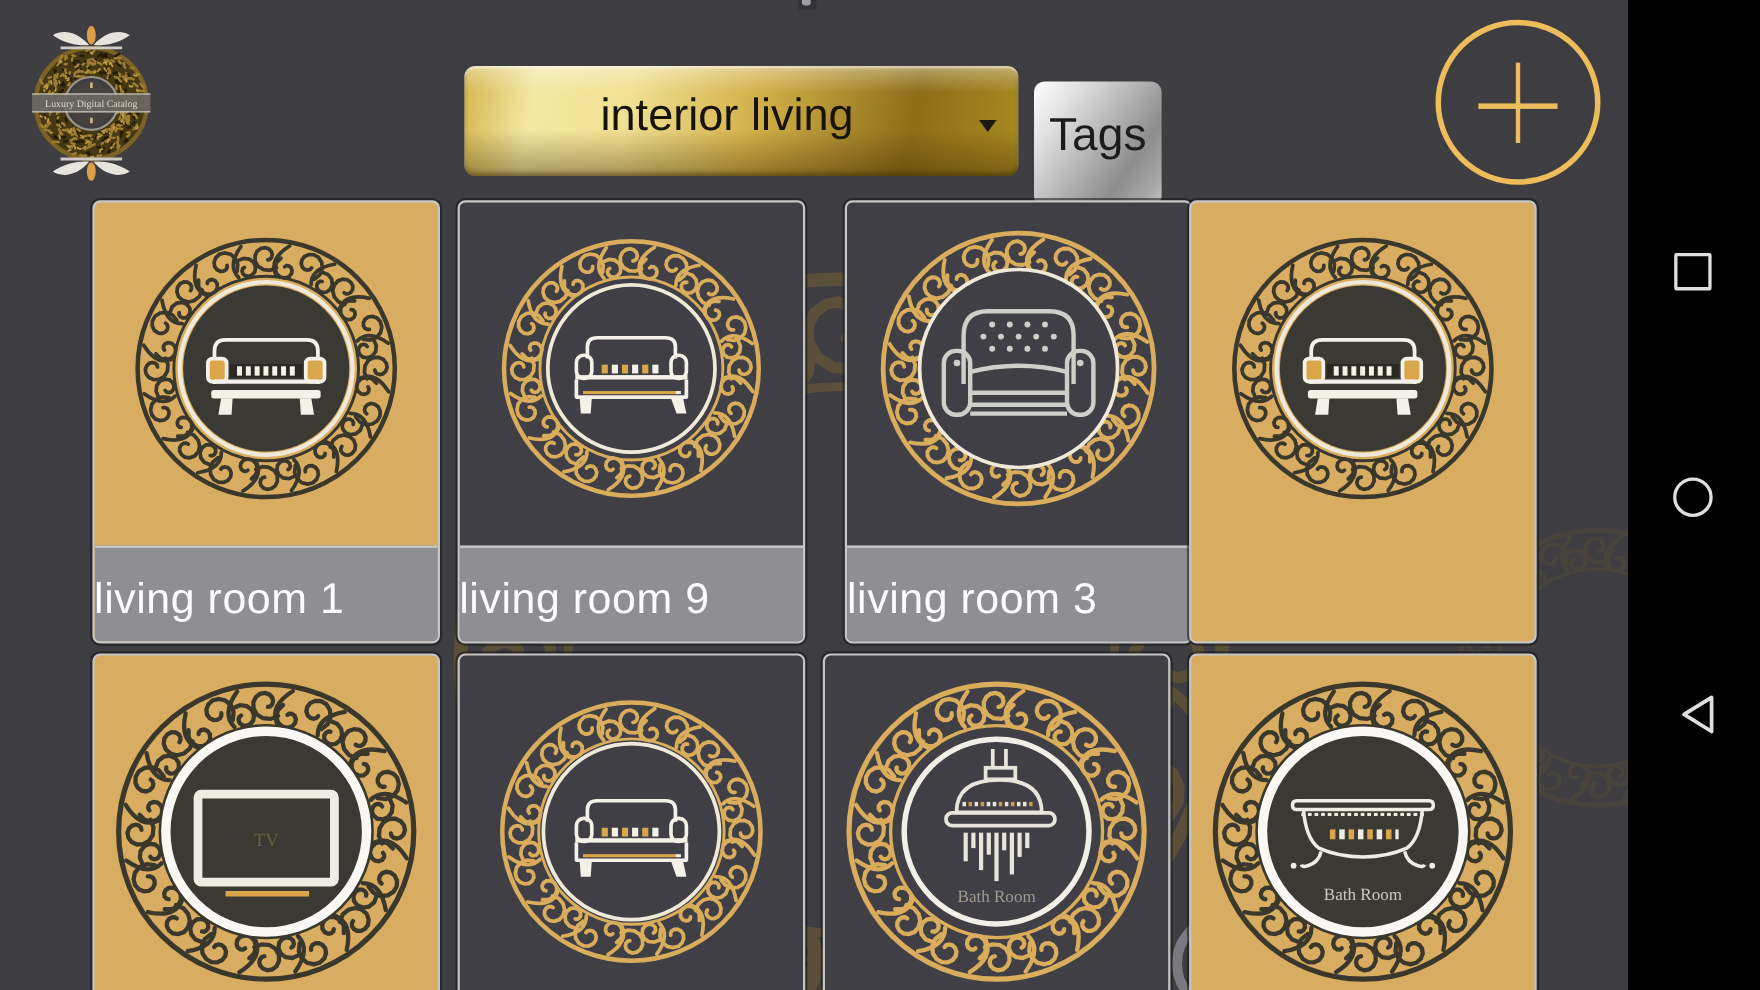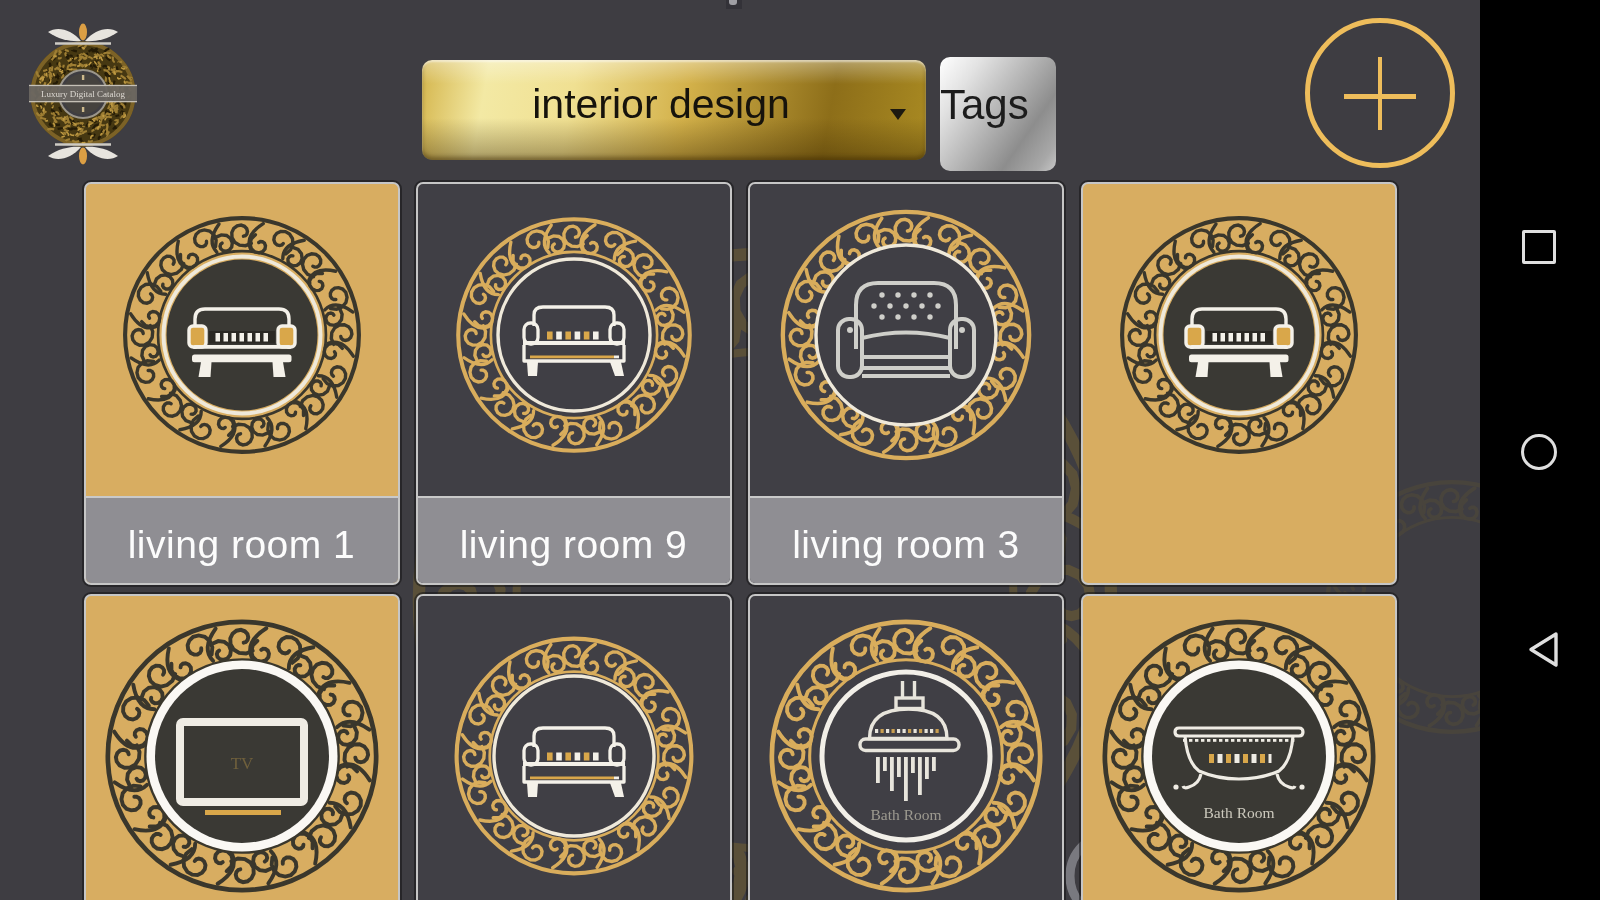--- a/index.html
+++ b/index.html
@@ -1,32 +1,32 @@
 <!DOCTYPE html>
 <html><head><meta charset="utf-8">
 <style>
 html,body{margin:0;padding:0}
 body{width:1600px;height:900px;overflow:hidden;background:#3e3d42;
  font-family:"Liberation Sans",sans-serif;position:relative}
 .card{position:absolute;width:312px;height:399px;border:2px solid #c6c6c6;
  border-radius:7px;overflow:hidden;box-shadow:0 0 0 2px rgba(20,20,22,.55)}
 .card .art{display:block}
 .lab{position:absolute;left:0;right:0;top:312px;height:85px;background:#8f8e93;
- border-top:2px solid #c9c9c9;color:#fcfcfc;font-size:39px;text-align:center;
+ border-top:2px solid #c9c9c9;color:#fcfcfc;font-size:39px;text-align:left;
  line-height:93px;letter-spacing:.5px}
 .drop{position:absolute;left:422px;top:60px;width:504px;height:100px;border-radius:10px;
  background:linear-gradient(180deg,rgba(255,255,255,.35) 0%,rgba(255,255,255,0) 24%,rgba(0,0,0,0) 58%,rgba(55,36,0,.40) 100%),linear-gradient(100deg,#d4b54c 0%,#f3e9a4 13%,#f0e092 30%,#d3b14a 52%,#8d6e19 80%,#a98a22 100%);
  box-shadow:inset 0 2px 2px rgba(255,255,255,.5), inset 0 -3px 4px rgba(60,40,0,.45);}
 .drop span{position:absolute;left:0;right:26px;top:0;bottom:0;text-align:center;
  line-height:88px;font-size:41px;color:#16130c}
 .drop .arr{position:absolute;right:20px;top:49px;width:0;height:0;
  border-left:8px solid transparent;border-right:8px solid transparent;border-top:11px solid #1c1910}
-.tags{position:absolute;left:940px;top:57px;width:116px;height:114px;border-radius:10px;
+.tags{position:absolute;left:940px;top:74px;width:116px;height:114px;border-radius:10px;
  background:linear-gradient(125deg,#ffffff 0%,#e2e2e2 22%,#b6b6b6 48%,#8d8d8d 72%,#a8a8a8 90%,#c7c7c7 100%);
- text-align:left;line-height:96px;font-size:42px;color:#1c1c1c}
+ text-align:center;line-height:96px;font-size:42px;color:#1c1c1c}
 .plus{position:absolute;left:1304.5px;top:17.5px;width:140px;height:140px;border-radius:50%;
  border:5.5px solid #eebd5b}
 .plus .h{position:absolute;left:34px;top:71.8px;width:72px;height:4.6px;background:#eebd5b}
 .plus .v{position:absolute;left:68px;top:34.6px;width:4.6px;height:73px;background:#eebd5b}
 .nav{position:absolute;left:1480px;top:0;width:120px;height:900px;background:#000}
 .nav .sq{position:absolute;left:42px;top:230px;width:28px;height:28px;border:3.5px solid #dfdfdf;border-radius:2px}
 .nav .ci{position:absolute;left:41px;top:434px;width:30px;height:30px;border:3.5px solid #dfdfdf;border-radius:50%}
 .statusdark{position:absolute;left:726px;top:0;width:16px;height:9px;background:#333238}
 .statusdot{position:absolute;left:729px;top:0;width:8px;height:5px;background:#9f9fa4;border-radius:0 0 3px 3px}
 </style></head>
@@ -649,21 +649,21 @@
 </g>
 <g>
 <ellipse cx="54" cy="136" rx="4" ry="8.5" fill="#dc9f44"></ellipse>
 <path d="M52 127 C42 139 28 142 19 136 C30 128 44 126 52 127 Z" fill="#e7e4de"></path>
 <path d="M56 127 C66 139 80 142 89 136 C78 128 64 126 56 127 Z" fill="#e7e4de"></path>
 <path d="M26 124.5 L82 124.5" stroke="#cecbc4" stroke-width="2.6"></path>
 </g>
 </svg>
 
 <div class="drop">
-    <span>interior design</span>
+    <span>interior living</span>
     <div class="arr"></div>
   </div>
 
 <div class="tags">Tags</div>
 
 <div class="plus">
     <div class="h"></div>
     <div class="v"></div>
   </div>
 
@@ -691,21 +691,21 @@
         </g>
         <circle r="76" fill="#403f45" stroke="#efe9da" stroke-width="3.4"></circle>
         <g transform="translate(0,0) scale(1.0)">
           <use href="#sofaB"></use>
         </g>
       </g>
     </svg>
     <div class="lab">living room 9</div>
 </div>
 
-<div class="card" style="left:748px;top:182px;background:#403f45">
+<div class="card" style="left:768px;top:182px;background:#403f45">
 <svg class="art" width="312" height="312" viewBox="0 0 312 312">
       <g transform="translate(156,151)">
         <g color="#d9ad5c" transform="scale(1.085)">
           <use href="#ring" x="-120" y="-120" width="240" height="240"></use>
         </g>
         <circle r="90" fill="#403f45" stroke="#efe9da" stroke-width="3.4"></circle>
         <g transform="translate(0,0) scale(1.0)">
           <use href="#chair"></use>
         </g>
       </g>

